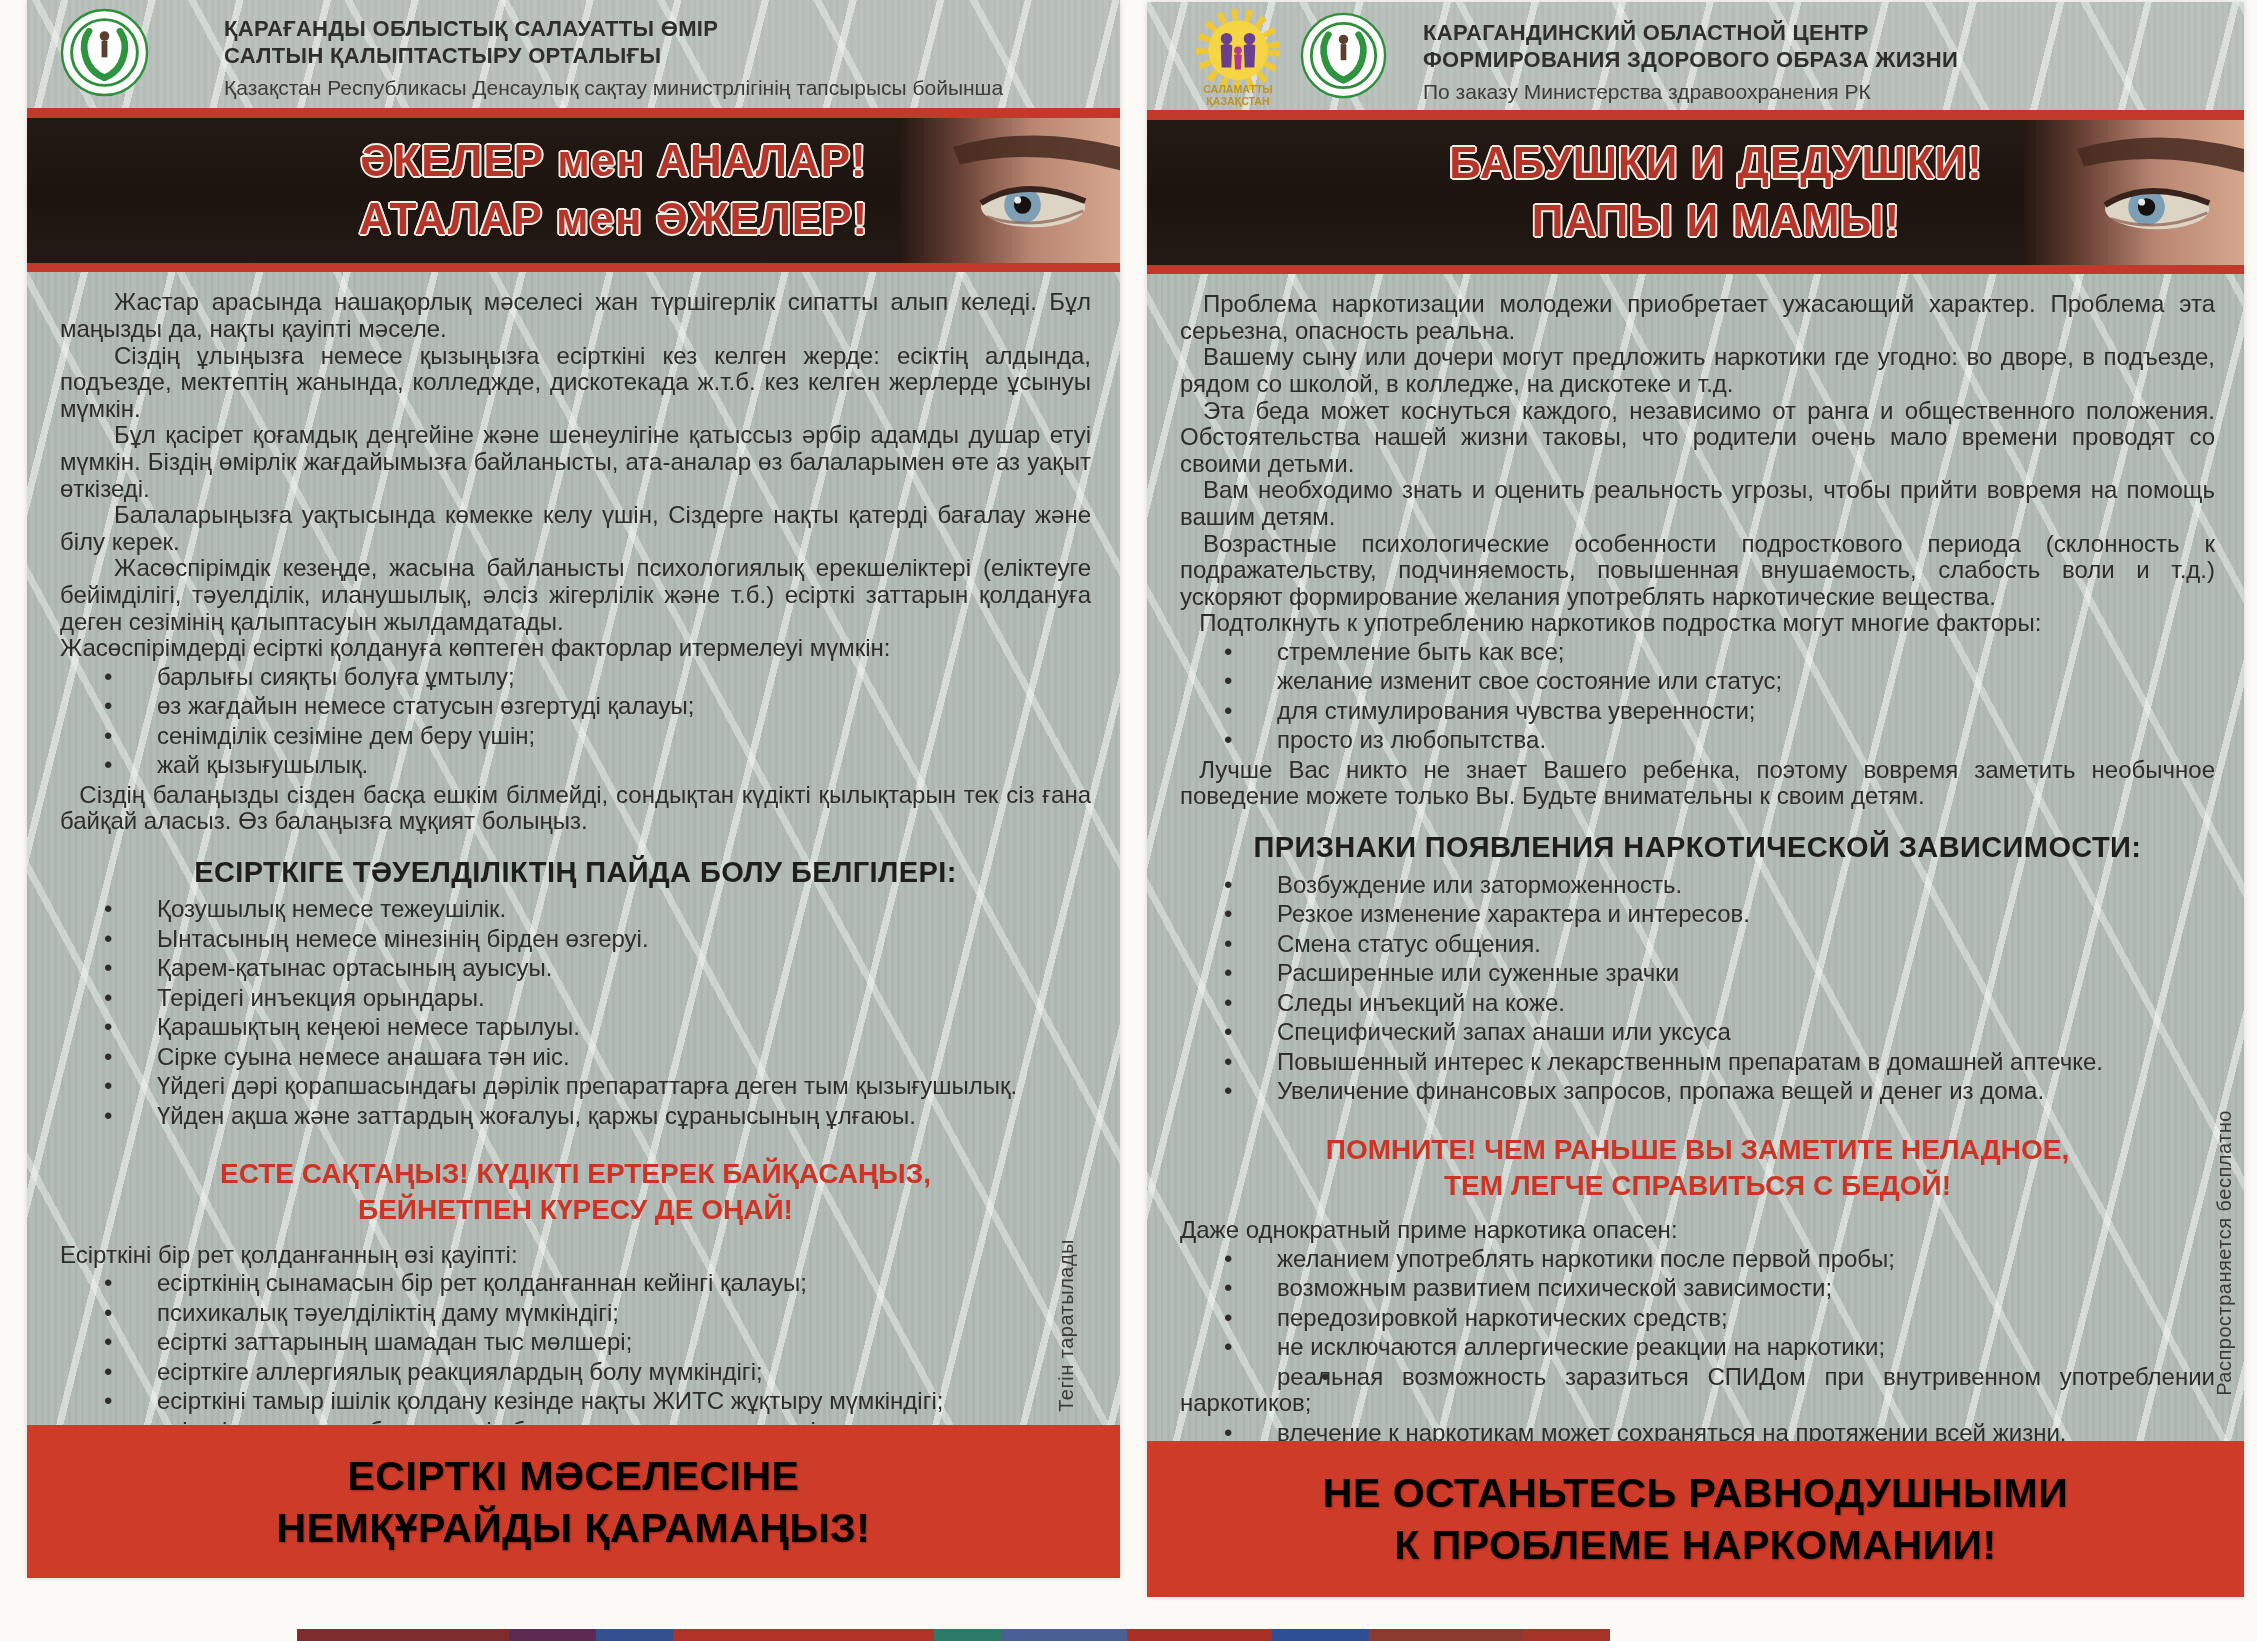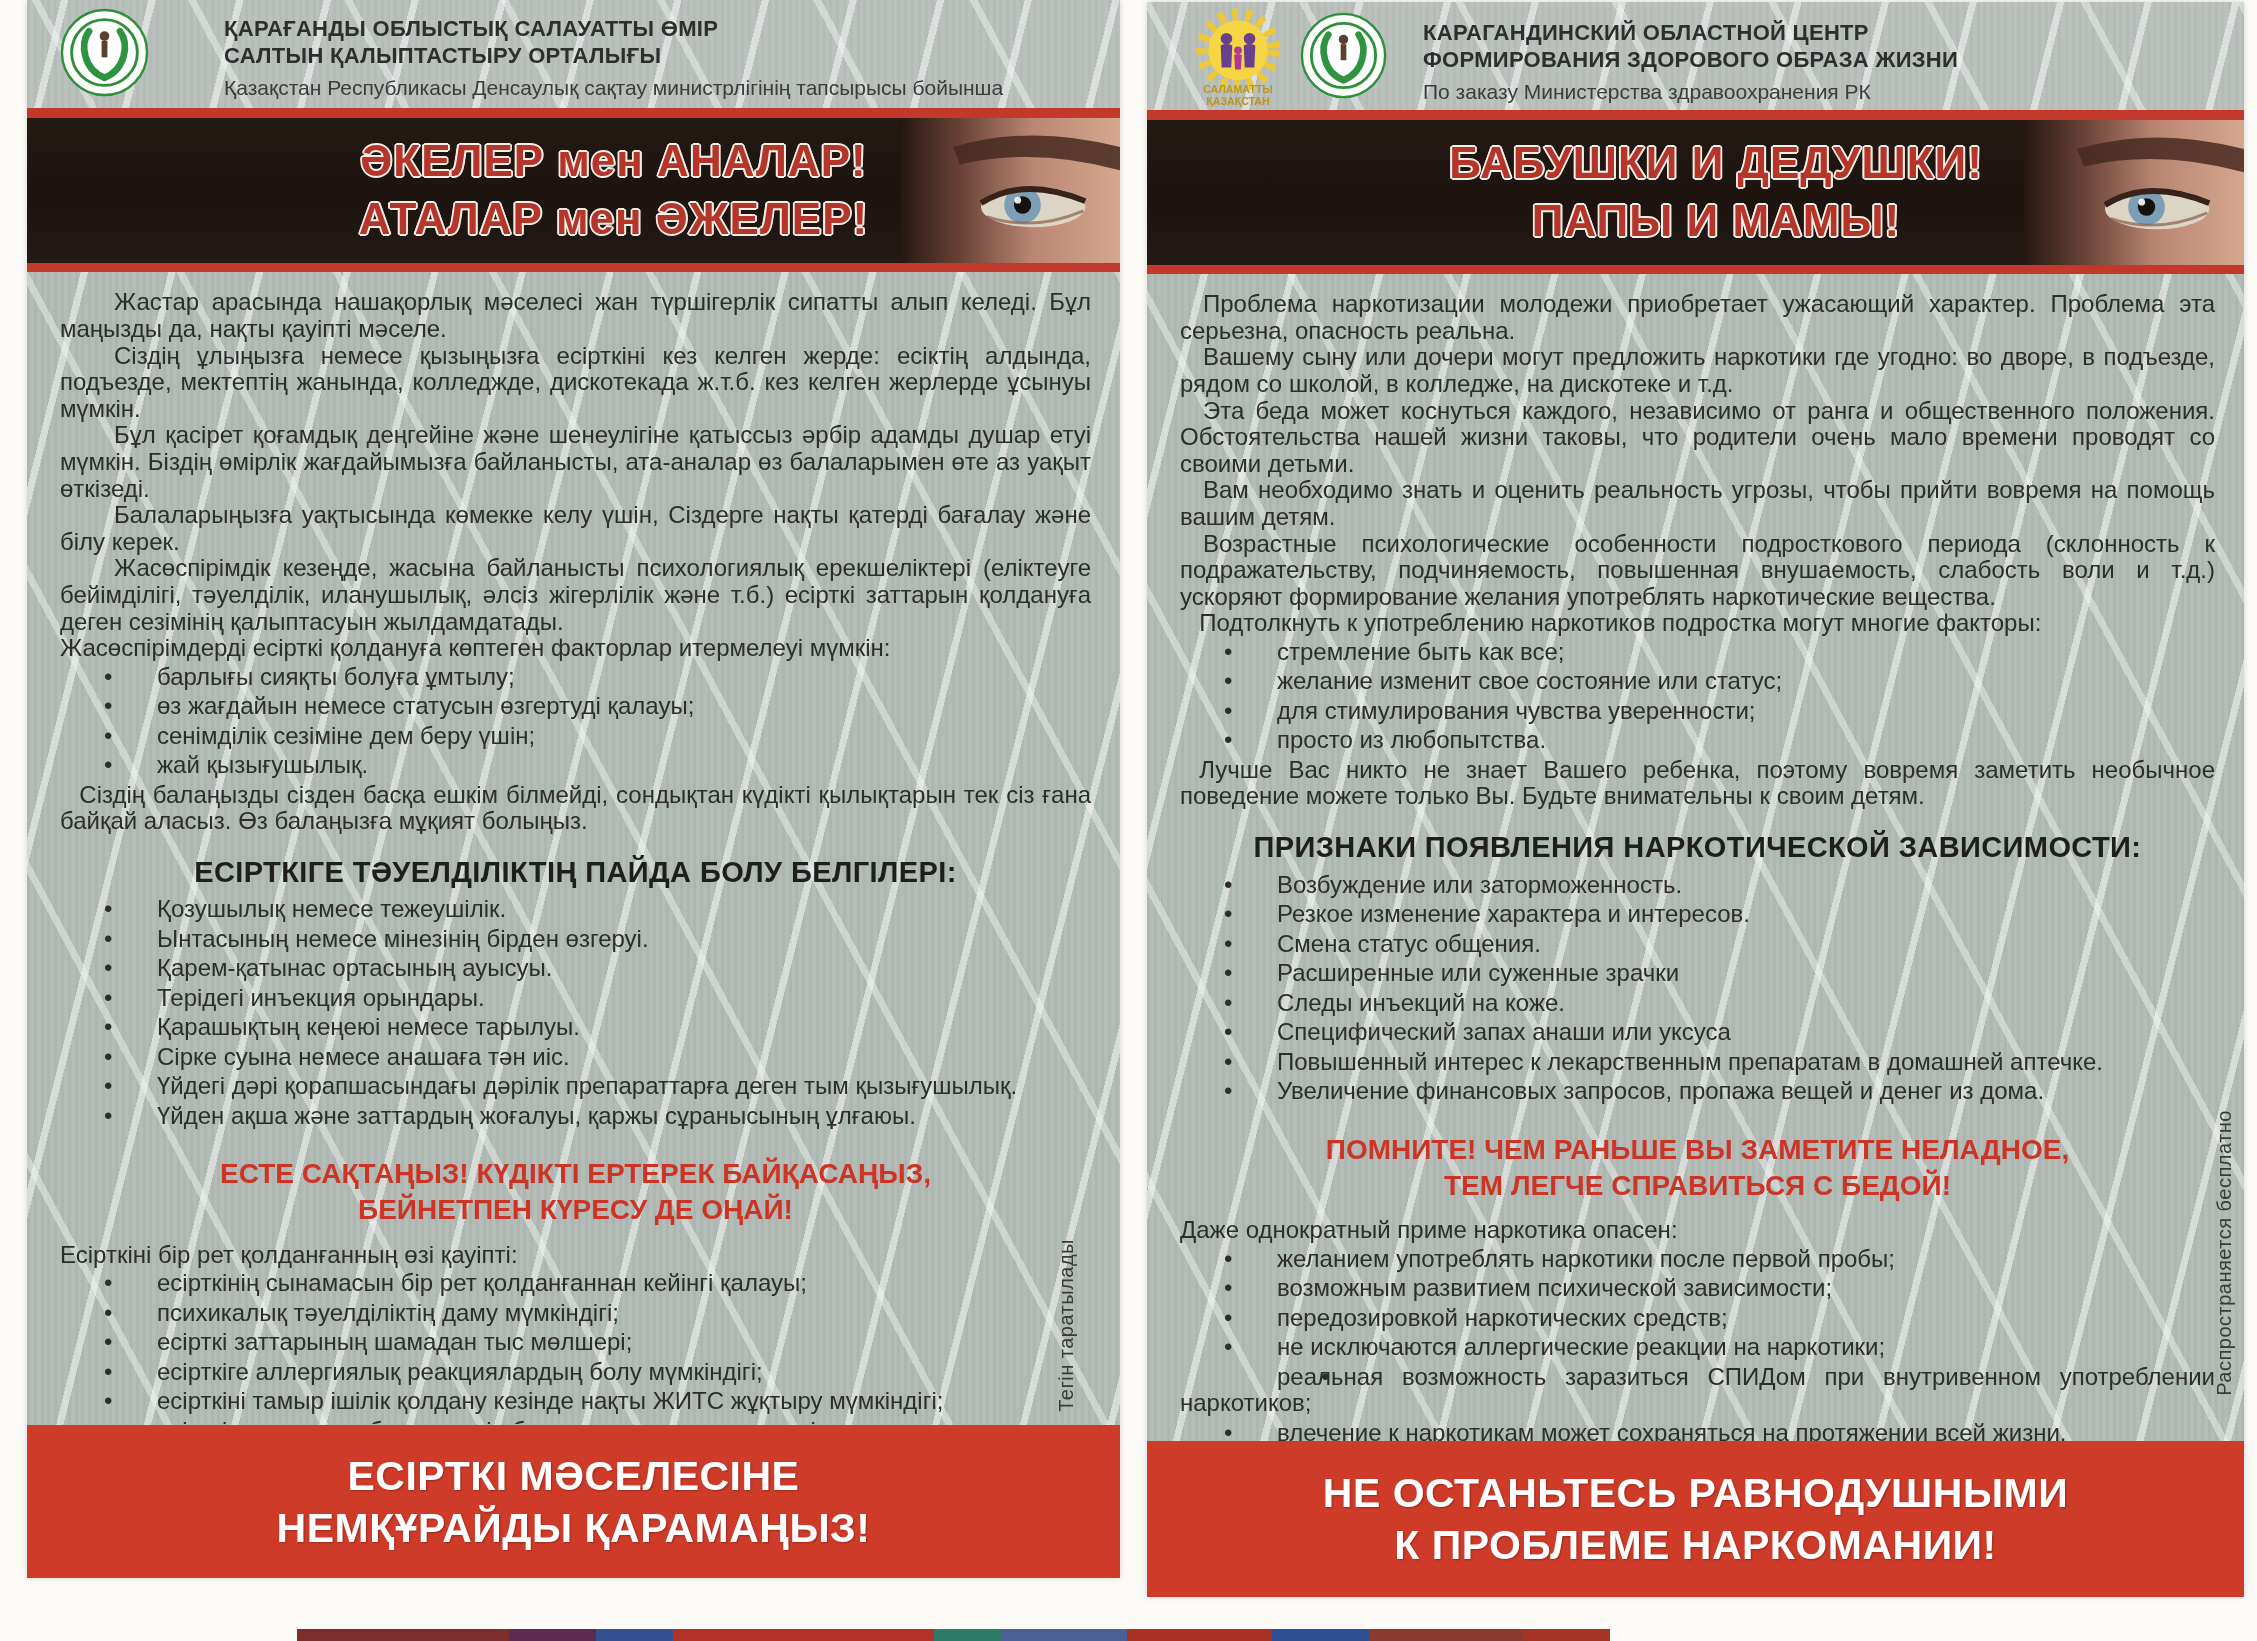--- a/index.html
+++ b/index.html
@@ -49,21 +49,21 @@
   .page-body li{position:relative;padding-left:97px;margin-bottom:2.9px;text-align:justify;}
   .page-body li::before{content:"\2022";position:absolute;left:44px;top:0;color:#2d2d2b;}
   .page-body li.wrap-flush{padding-left:0;text-indent:97px;}
   .section-heading{font-size:29px;line-height:33px;font-weight:bold;text-align:center;color:#1e1e1c;margin:21px 0 7.7px;letter-spacing:0.4px;}
   .warning{color:#cc3526;font-weight:bold;font-size:28px;line-height:36px;text-align:center;margin:27px 9.7px 13.5px;}
 
   
   .red-footer{position:absolute;left:0;right:0;bottom:0;height:153px;background:#cf3b29;
     display:flex;flex-direction:column;align-items:center;justify-content:center;}
   .leaflet-right .red-footer{height:156px;}
-  .footer-line{color:#ffffff;font-weight:bold;font-size:41px;line-height:52px;text-align:center;letter-spacing:0.5px;
+  .footer-line{color:#000000;font-weight:bold;font-size:41px;line-height:52px;text-align:center;letter-spacing:0.5px;
     text-shadow:1px 1px 1.9px rgba(90,20,10,.45);}
 
   
   .side-note{position:absolute;writing-mode:vertical-rl;transform:rotate(180deg);
     font-size:20px;color:#3a3a38;letter-spacing:0.5px;}
   .leaflet-left .side-note{right:42px;bottom:166px;}
   .leaflet-right .side-note{right:7.7px;bottom:201px;}
 
   
   .scan-strip{position:absolute;left:297px;bottom:0;width:1313px;height:11.6px;display:flex;}

